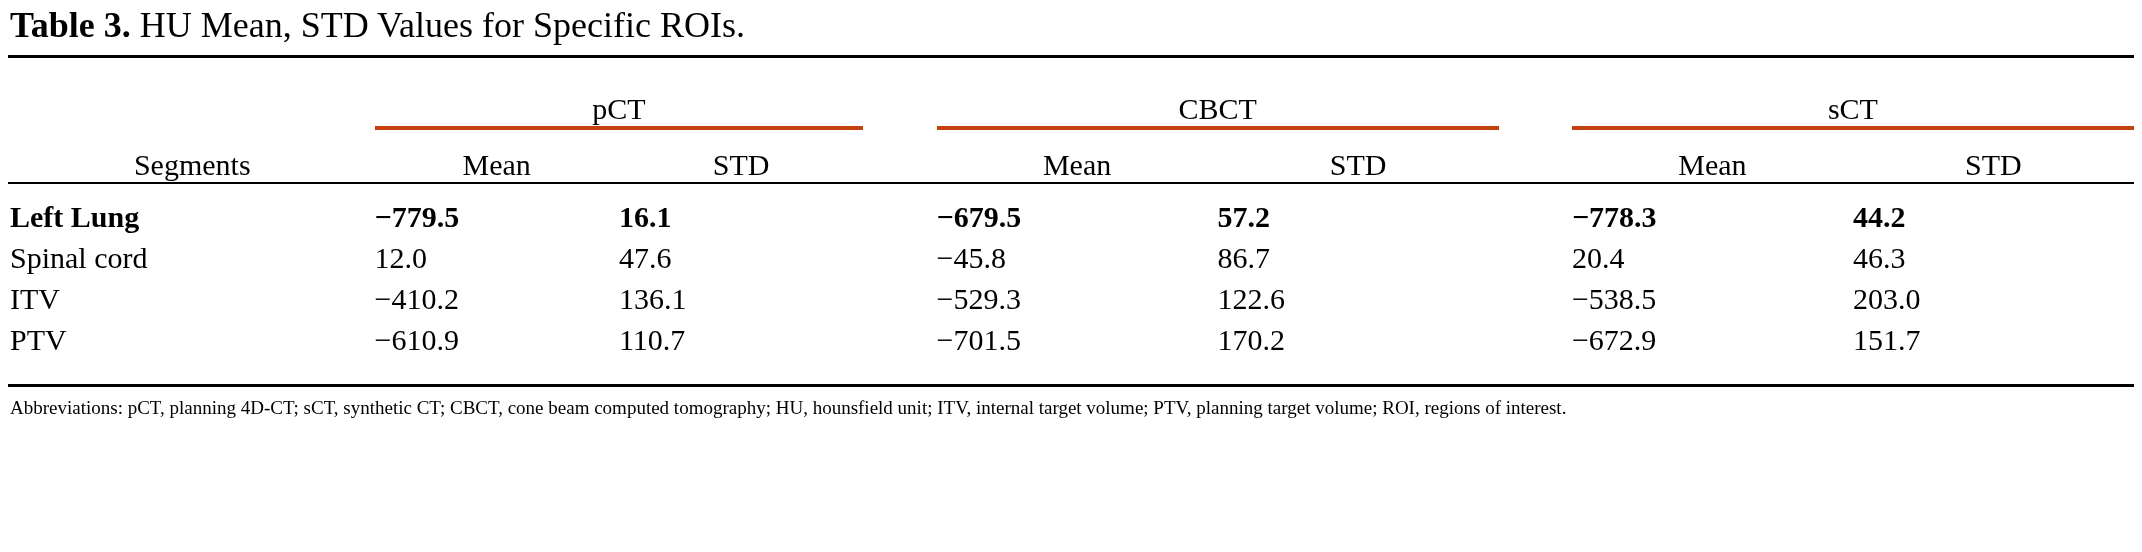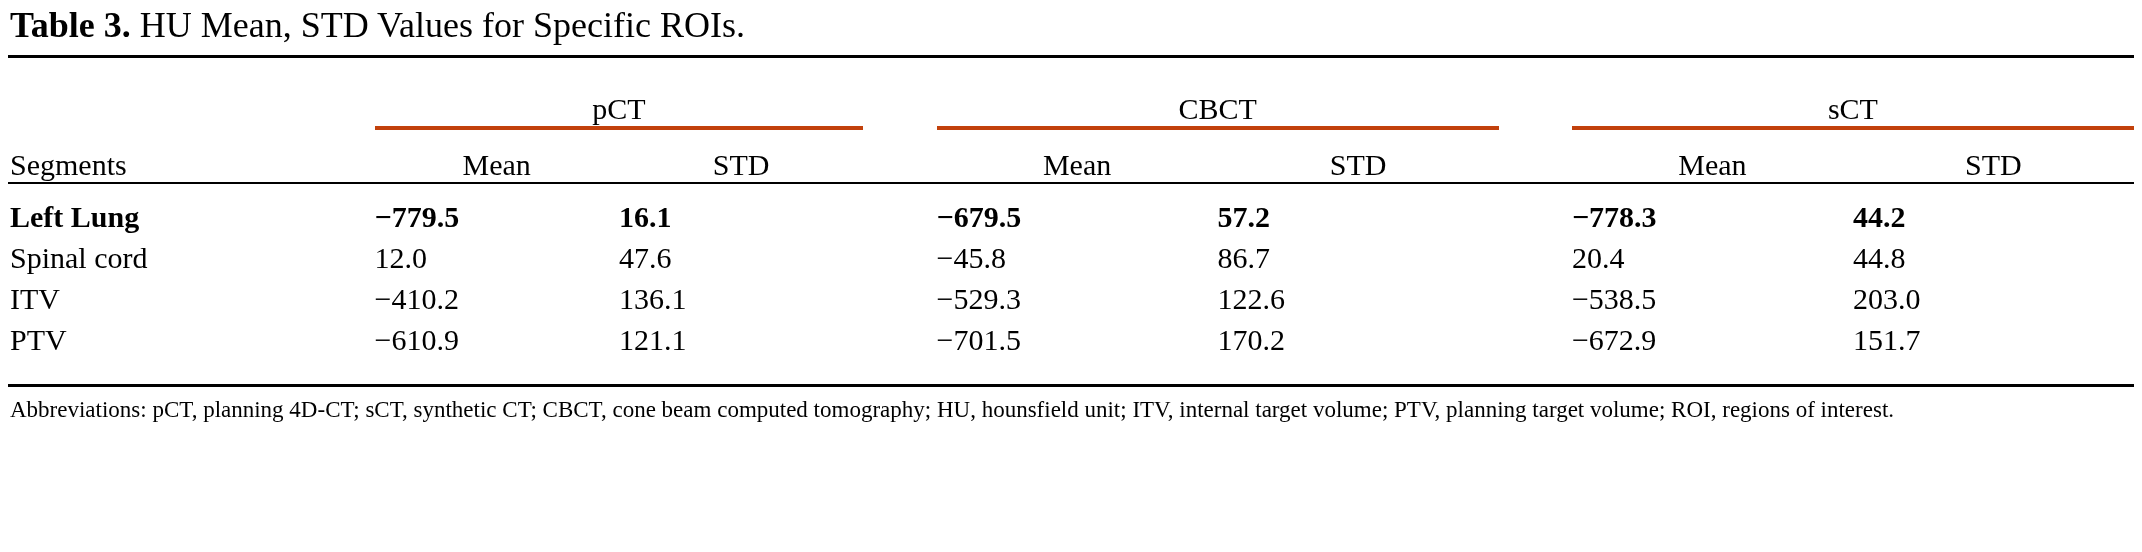--- a/index.html
+++ b/index.html
@@ -61,21 +61,21 @@
   }
   .grp-row td.grp {
     border-bottom: 4px solid #c2410c;
   }
   .sub-row td {
     height: 52px;
     padding-top: 6px;
     padding-bottom: 8px;
   }
   .sub-row td.seg-head {
-    text-align: left;
+    text-align: center;
     padding-left: 2px;
     margin-left: 8px;
   }
   .sub-row td.mean, .sub-row td.std {
     text-align: center;
     margin-top: 36px;
   }
   .body-row td {
     height: 41px;
     line-height: 41px;
@@ -94,21 +94,21 @@
     padding-top: 12px;
     font-weight: bold;
   }
   .body-row.last td {
     padding-bottom: 12px;
   }
   .spacer-top td { height: 12px; }
   .spacer-bot td { height: 12px; }
   .gap { width: 36px; }
   .footnote {
-    font-size: 23px;
+    font-size: 19px;
     line-height: 1.22;
     padding-top: 9px;
     padding-left: 2px;
     padding-right: 4px;
     text-align: left;
   }
 </style>
 </head>
 <body>
 
@@ -172,39 +172,39 @@
 
       <tr class="body-row">
         <td class="seg">Spinal cord</td>
         <td class="num">12.0</td>
         <td class="num">47.6</td>
         <td class="gap"></td>
         <td class="num">−45.8</td>
         <td class="num">86.7</td>
         <td class="gap"></td>
         <td class="num">20.4</td>
-        <td class="num">44.8</td>
+        <td class="num">46.3</td>
       </tr>
 
       <tr class="body-row">
         <td class="seg">ITV</td>
         <td class="num">−410.2</td>
         <td class="num">136.1</td>
         <td class="gap"></td>
         <td class="num">−529.3</td>
         <td class="num">122.6</td>
         <td class="gap"></td>
         <td class="num">−538.5</td>
         <td class="num">203.0</td>
       </tr>
 
       <tr class="body-row last">
         <td class="seg">PTV</td>
         <td class="num">−610.9</td>
-        <td class="num">121.1</td>
+        <td class="num">110.7</td>
         <td class="gap"></td>
         <td class="num">−701.5</td>
         <td class="num">170.2</td>
         <td class="gap"></td>
         <td class="num">−672.9</td>
         <td class="num">151.7</td>
       </tr>
 
       <tr class="rule-bottom spacer-bot">
         <td colspan="9"></td>

